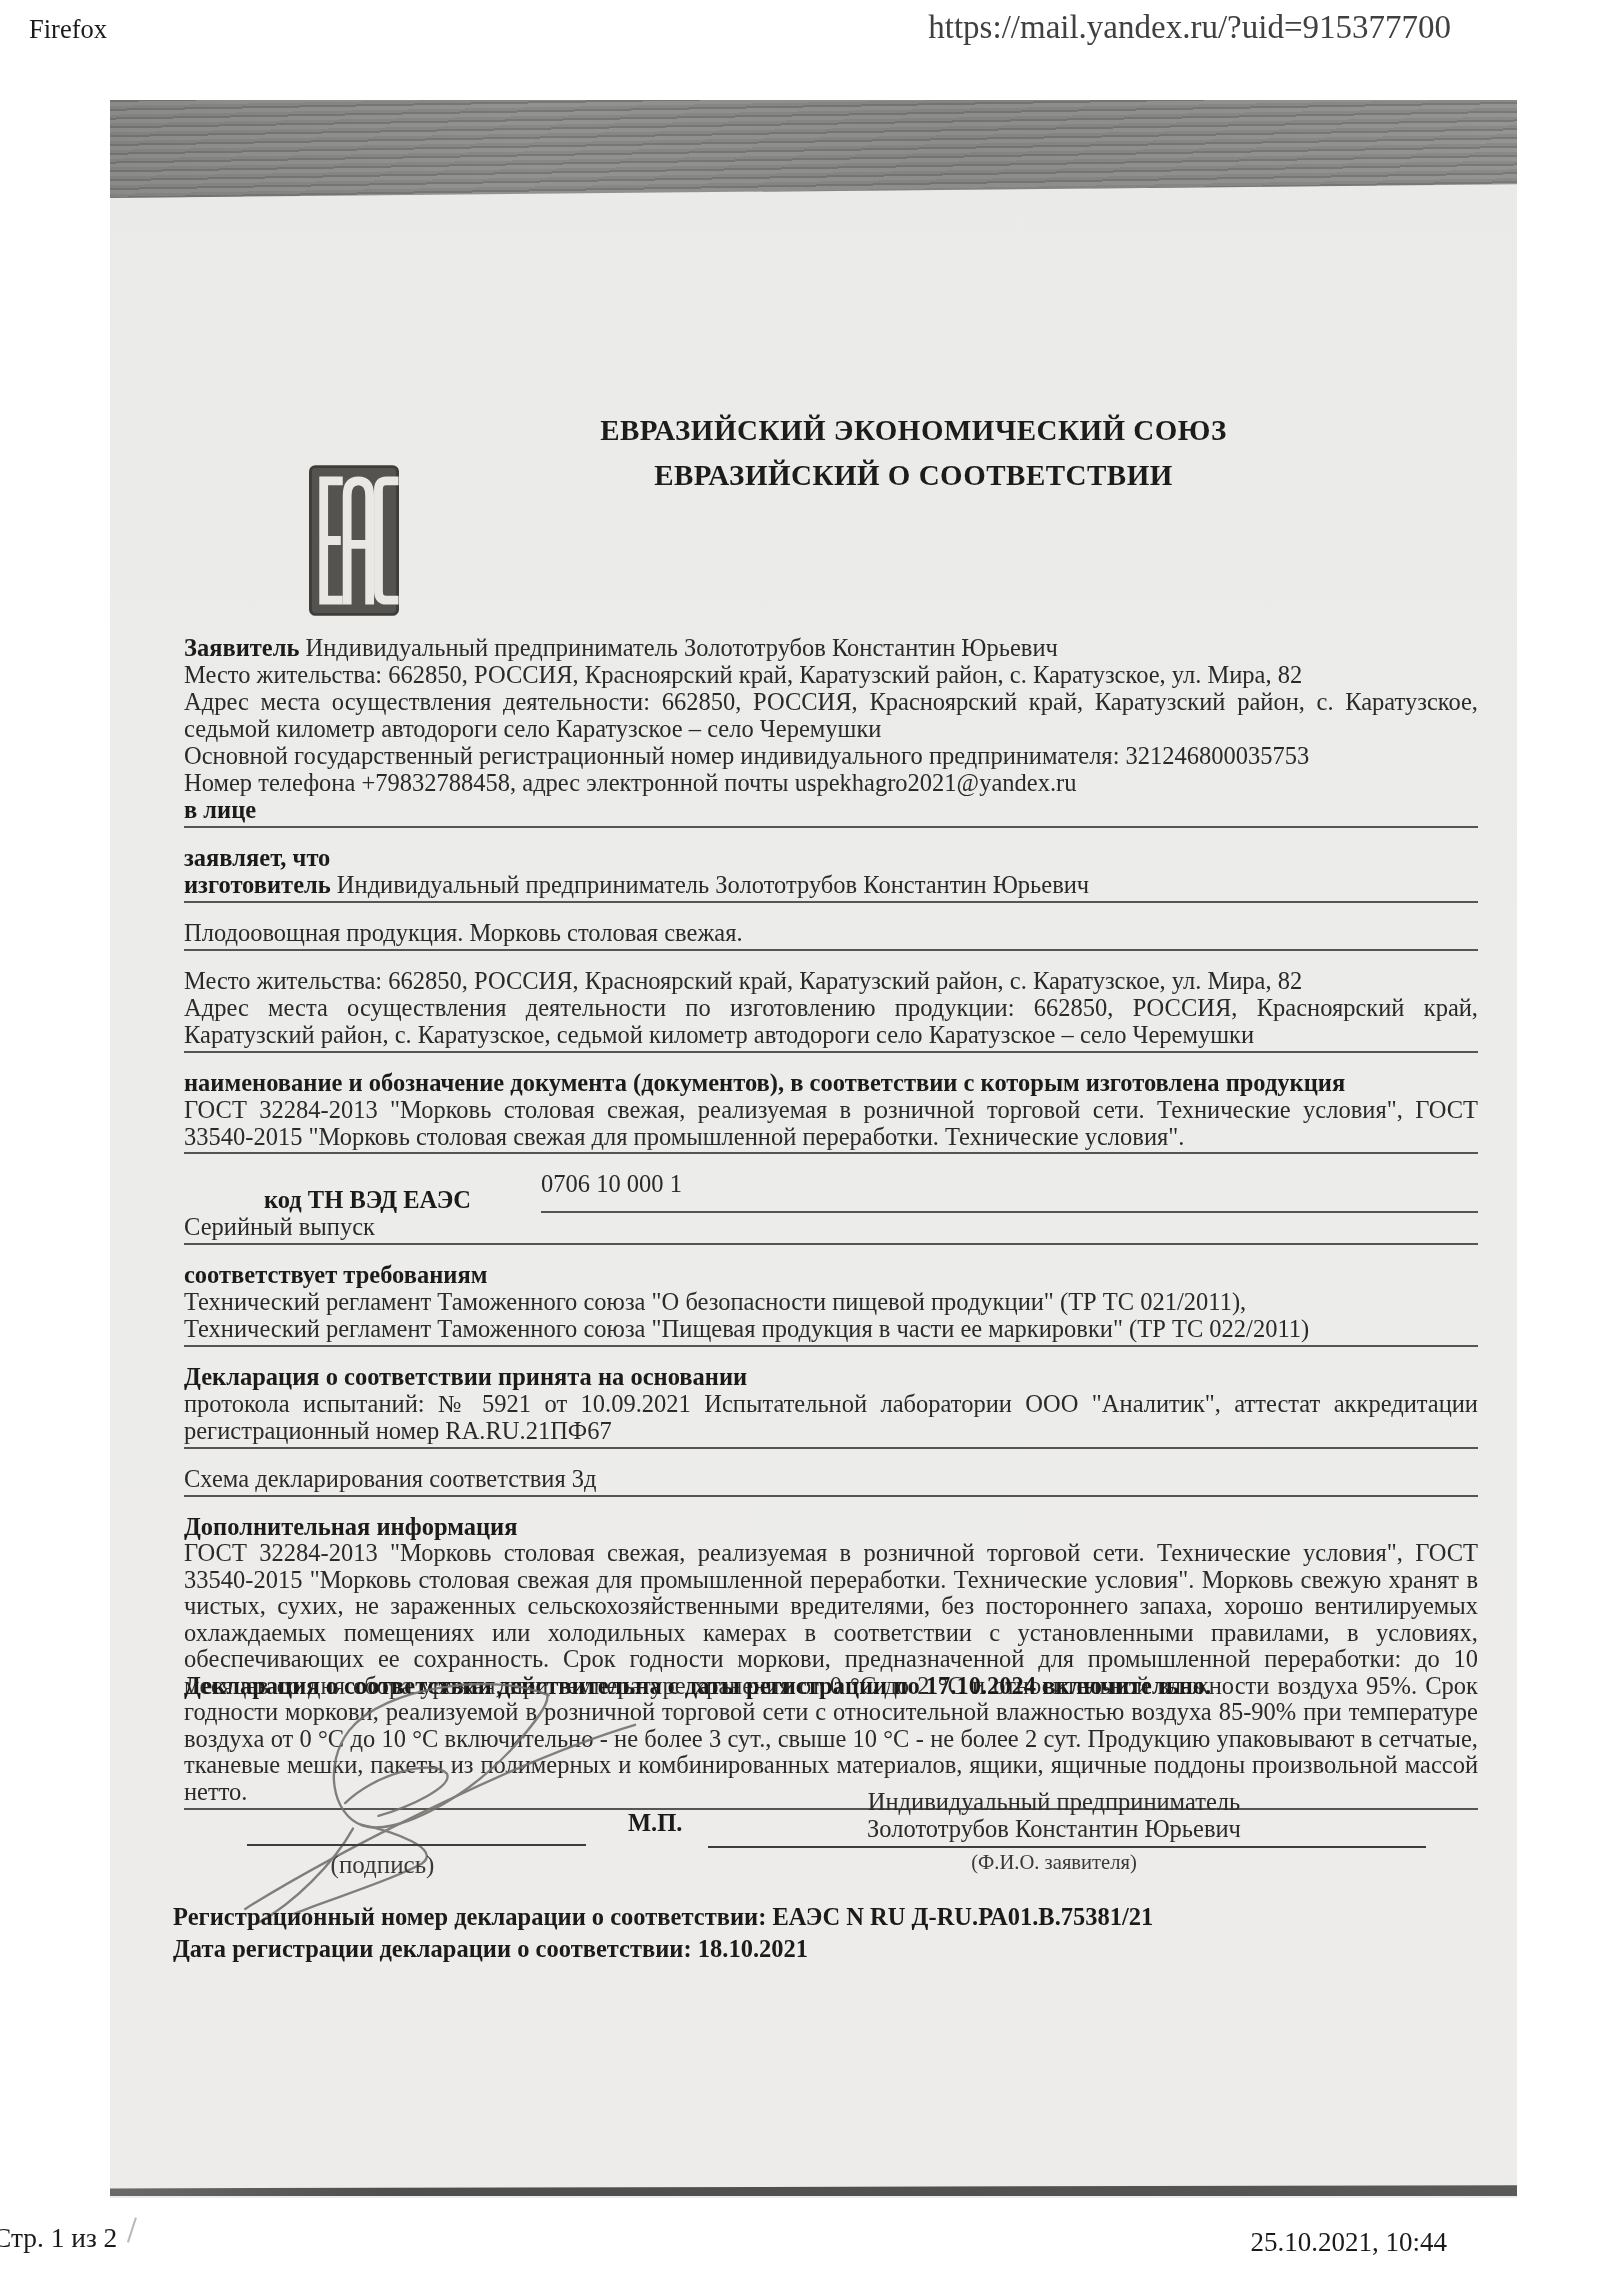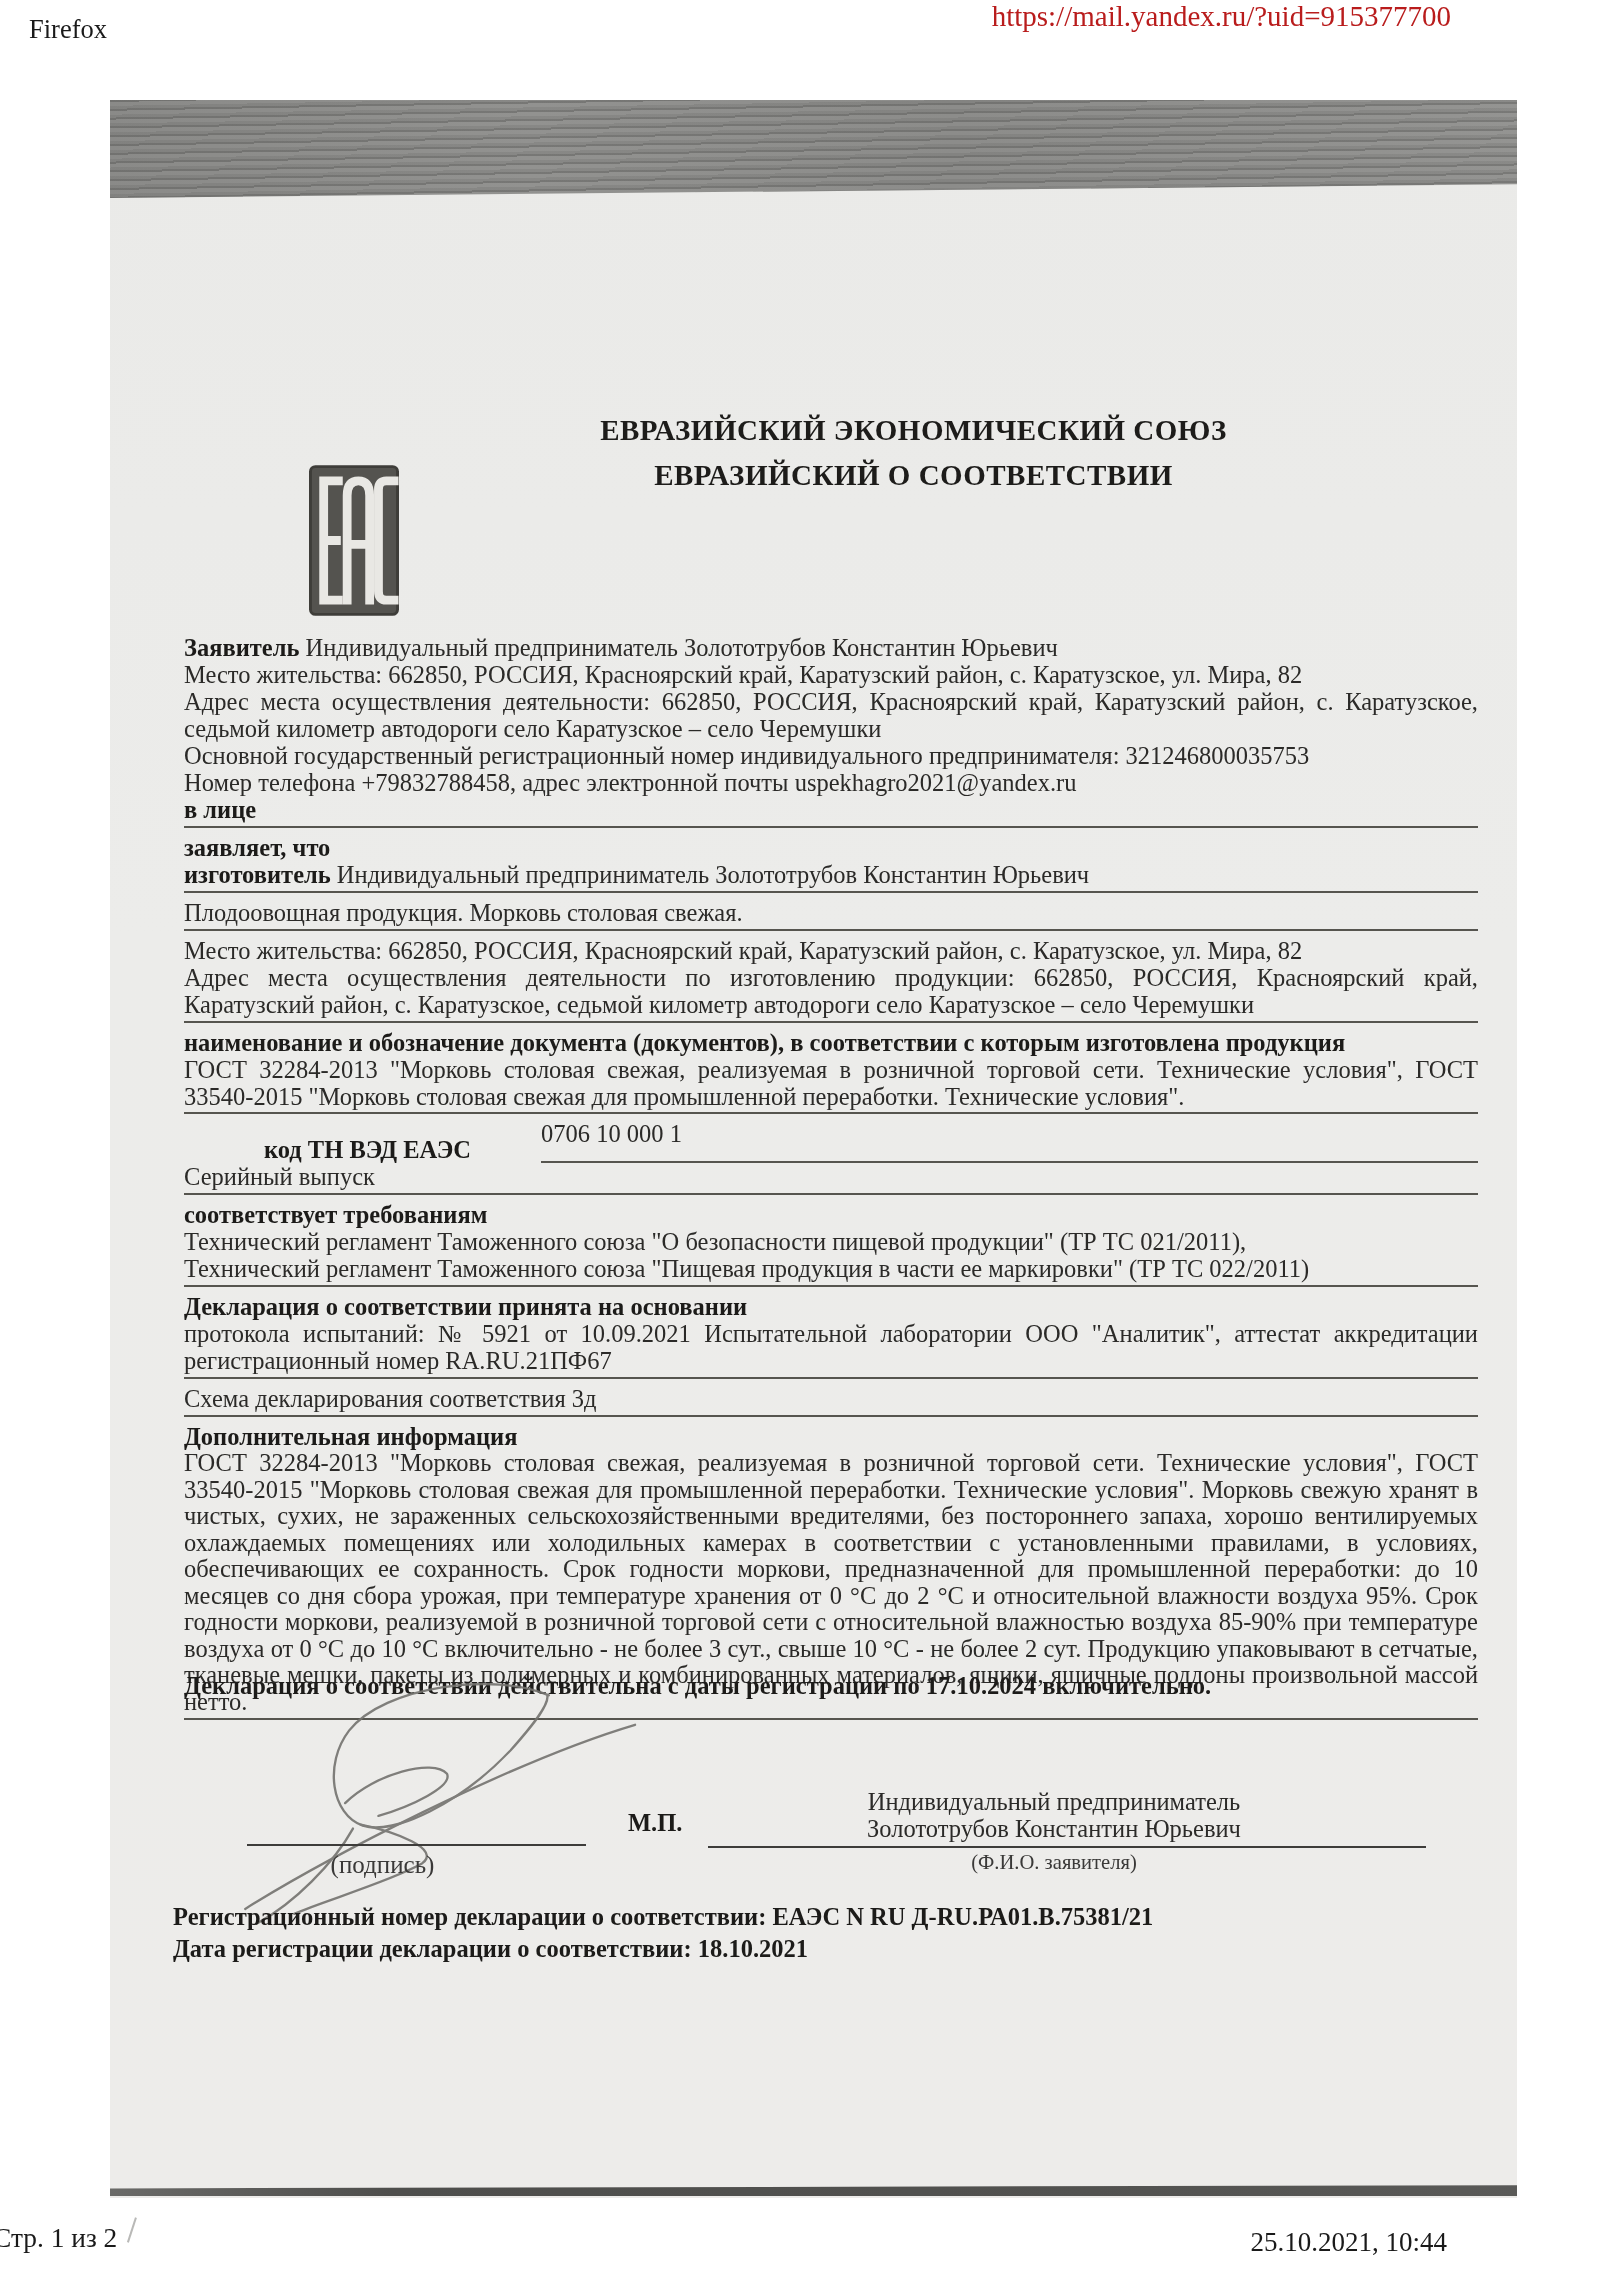--- a/index.html
+++ b/index.html
@@ -1,21 +1,21 @@
 <!DOCTYPE html>
 <html lang="ru"><head>
 <meta charset="utf-8">
 <style>
   html,body{margin:0;padding:0;background:#ffffff;width:1621px;height:2292px;overflow:hidden;
     font-family:"Liberation Serif","DejaVu Serif",serif;color:#2b2a28;}
   .page{position:relative;width:1557px;height:2292px;background:#fff;}
 
   
   .print-header-app{position:absolute;left:29px;top:13.7px;font-size:26.5px;color:#1a1a1a;}
-  .print-header-url{position:absolute;right:106px;top:0;font-size:29px;color:#b91c1c;}
+  .print-header-url{position:absolute;right:106px;top:9px;font-size:33px;color:#404040;}
   .print-footer-page{position:absolute;left:-6.9px;top:2223px;font-size:27.4px;color:#1a1a1a;}
   .print-footer-page::after{content:"";position:absolute;right:-15.7px;top:-5.9px;width:2px;height:25.5px;
     background:#b9b9b7;transform:rotate(18deg);}
   .print-footer-date{position:absolute;right:110px;top:2227px;font-size:27px;color:#1a1a1a;}
 
   
   .scan{position:absolute;left:110px;top:100px;width:1407px;height:2098px;
     background:linear-gradient(180deg,#eaeae8 0%,#ececea 40%,#edecea 100%);}
   .scan-band-top{position:absolute;left:0;top:0;width:100%;height:98px;
     background:
@@ -32,21 +32,21 @@
   
   .doc-title{position:absolute;left:294px;top:308px;width:1019px;text-align:center;
     font-weight:bold;font-size:29px;line-height:45px;color:#1d1c1a;letter-spacing:0.5px;}
 
   
   .doc-text{position:absolute;left:74px;top:0;width:1294px;padding-top:534px;
     font-size:24.5px;line-height:27px;color:#2b2a28;}
   .ln{min-height:27px;}
   .b{font-weight:bold;color:#1c1b19;}
   .just{text-align:justify;}
-  .ruled{border-bottom:2.5px solid #56554f;padding-bottom:2.9px;margin-bottom:6px;}
+  .ruled{border-bottom:2.5px solid #56554f;padding-bottom:2.9px;margin-bottom:16px;}
   .para{line-height:26.5px;}
   .tnved-row{display:flex;align-items:flex-end;}
   .tnved-label{flex:0 0 277px;margin-left:80px;}
   .tnved-value{flex:1;border-bottom:2.5px solid #56554f;padding-bottom:14px;}
 
   
   .sig-svg{position:absolute;left:96px;top:1566px;width:480px;height:286px;}
   .sig-line-left{position:absolute;left:137px;top:1744px;width:339px;border-top:2.5px solid #3d3c3a;}
   .sig-caption-left{position:absolute;left:194px;top:1751px;width:157px;text-align:center;
     font-size:25px;color:#3a3938;}

